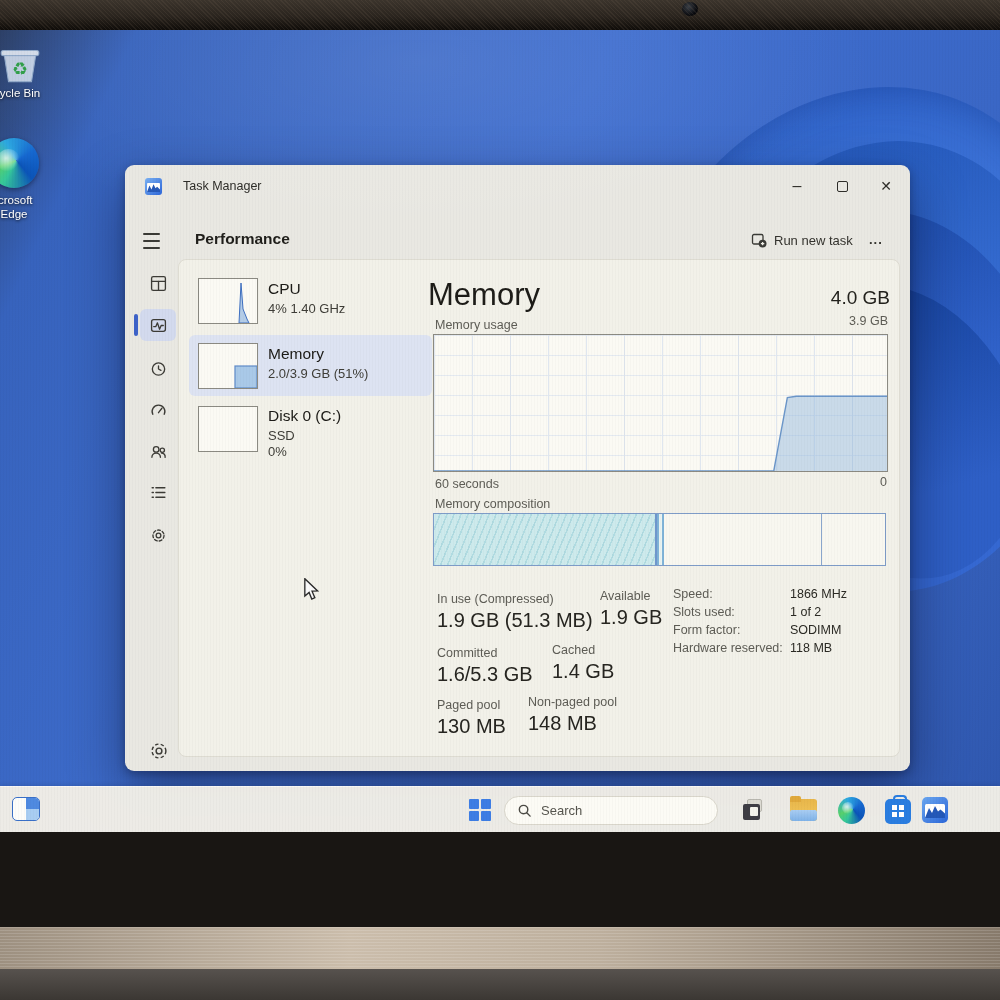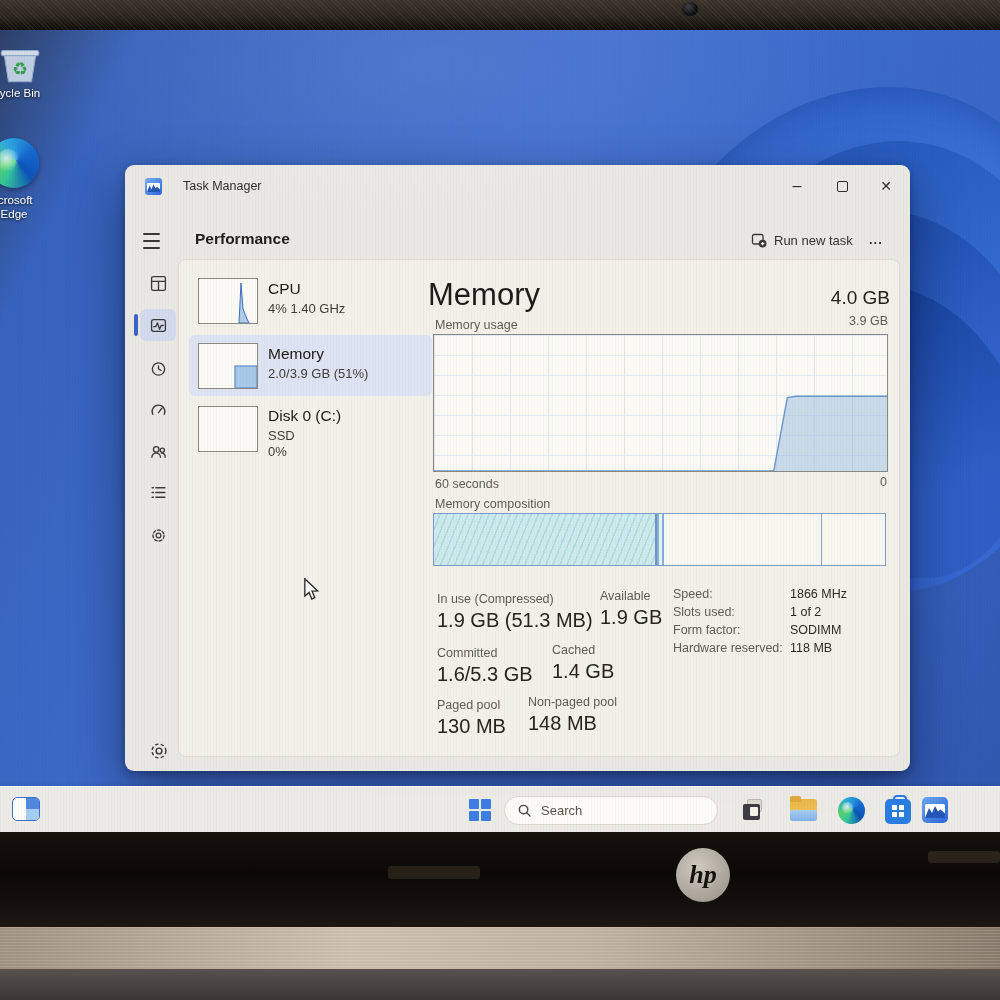--- a/index.html
+++ b/index.html
@@ -422,20 +422,15 @@
             <polygon points="0,14 4,4 7,9 10,2 13,7.5 15.5,5.5 20,9.5 20,14" fill="#2458b8"></polygon>
             </svg>
 
         </span>
       </div>
     </div>
   </div>
 
   <div class="abs glare"></div>
 
-  <div class="abs bezel-bottom">
-    <div class="abs hinge-notch1" style="left:388px;top:34px;"></div>
-    <div class="abs hinge-notch2" style="left:928px;top:19px;"></div>
-    <div class="abs hp-logo" style="left:676px;top:16px;">hp</div>
-  </div>
   <div class="abs laptop-body"></div>
   <div class="abs desk"></div>
 </div>
 
 </body></html>

